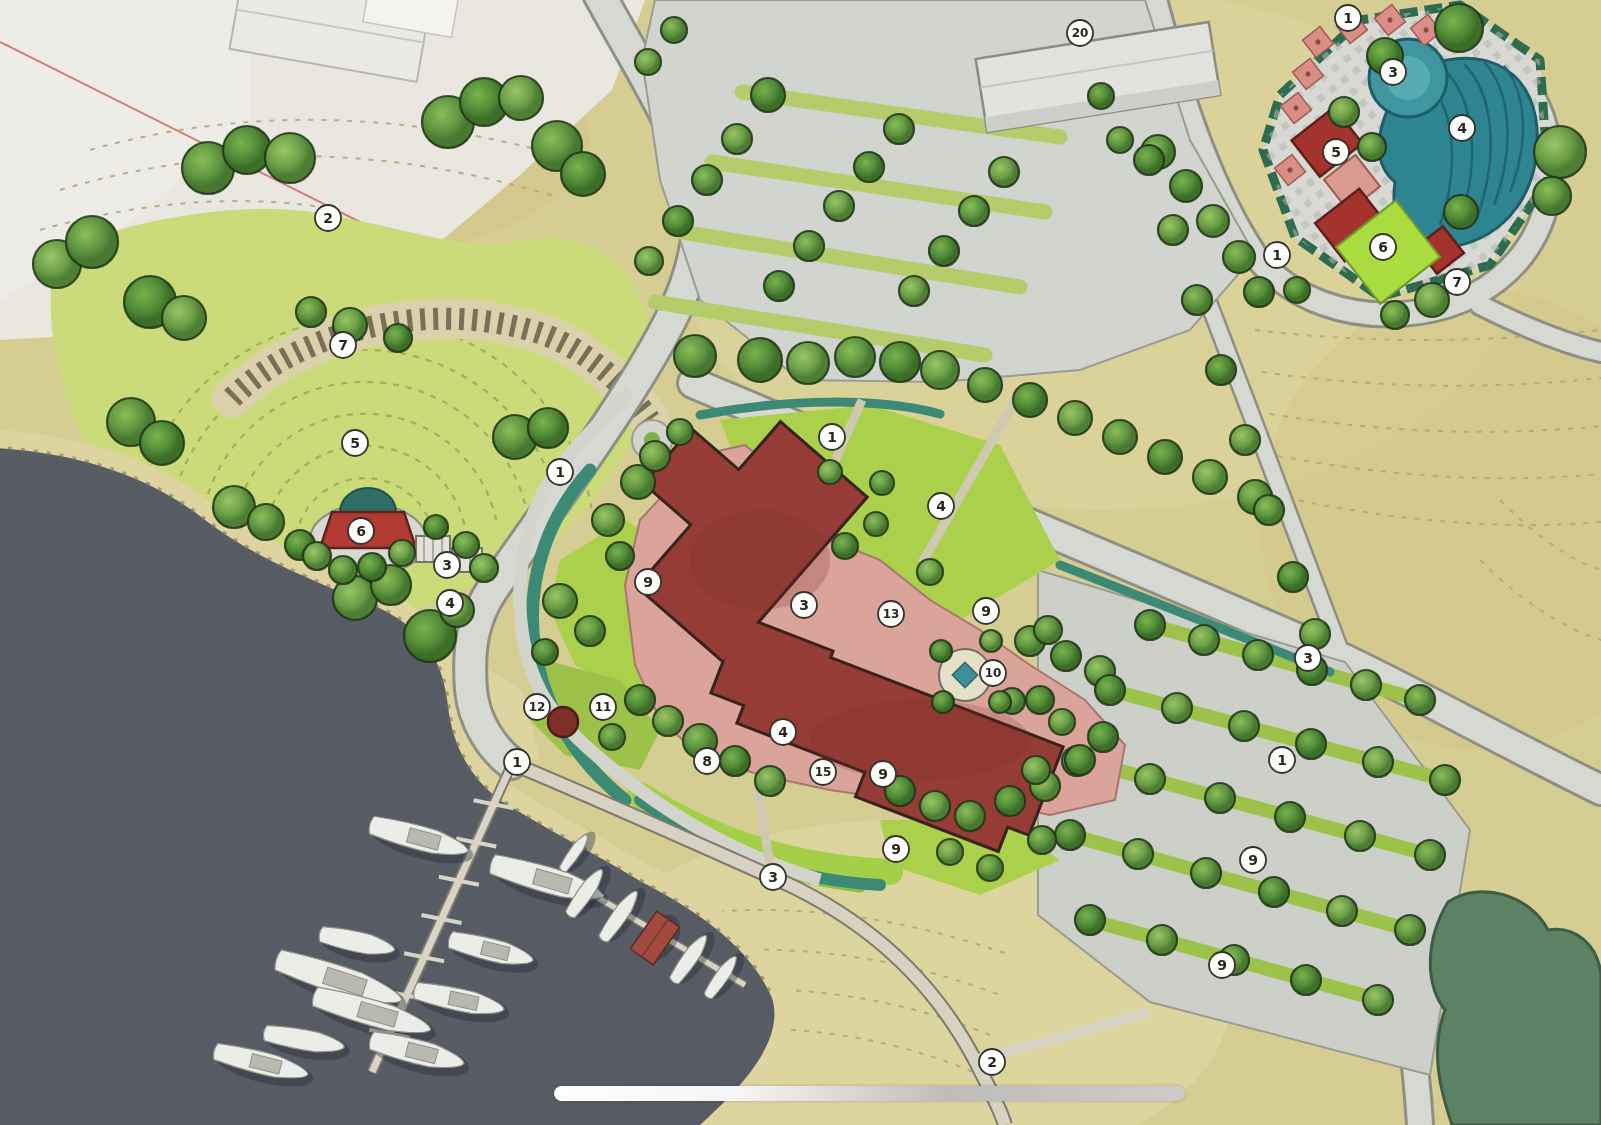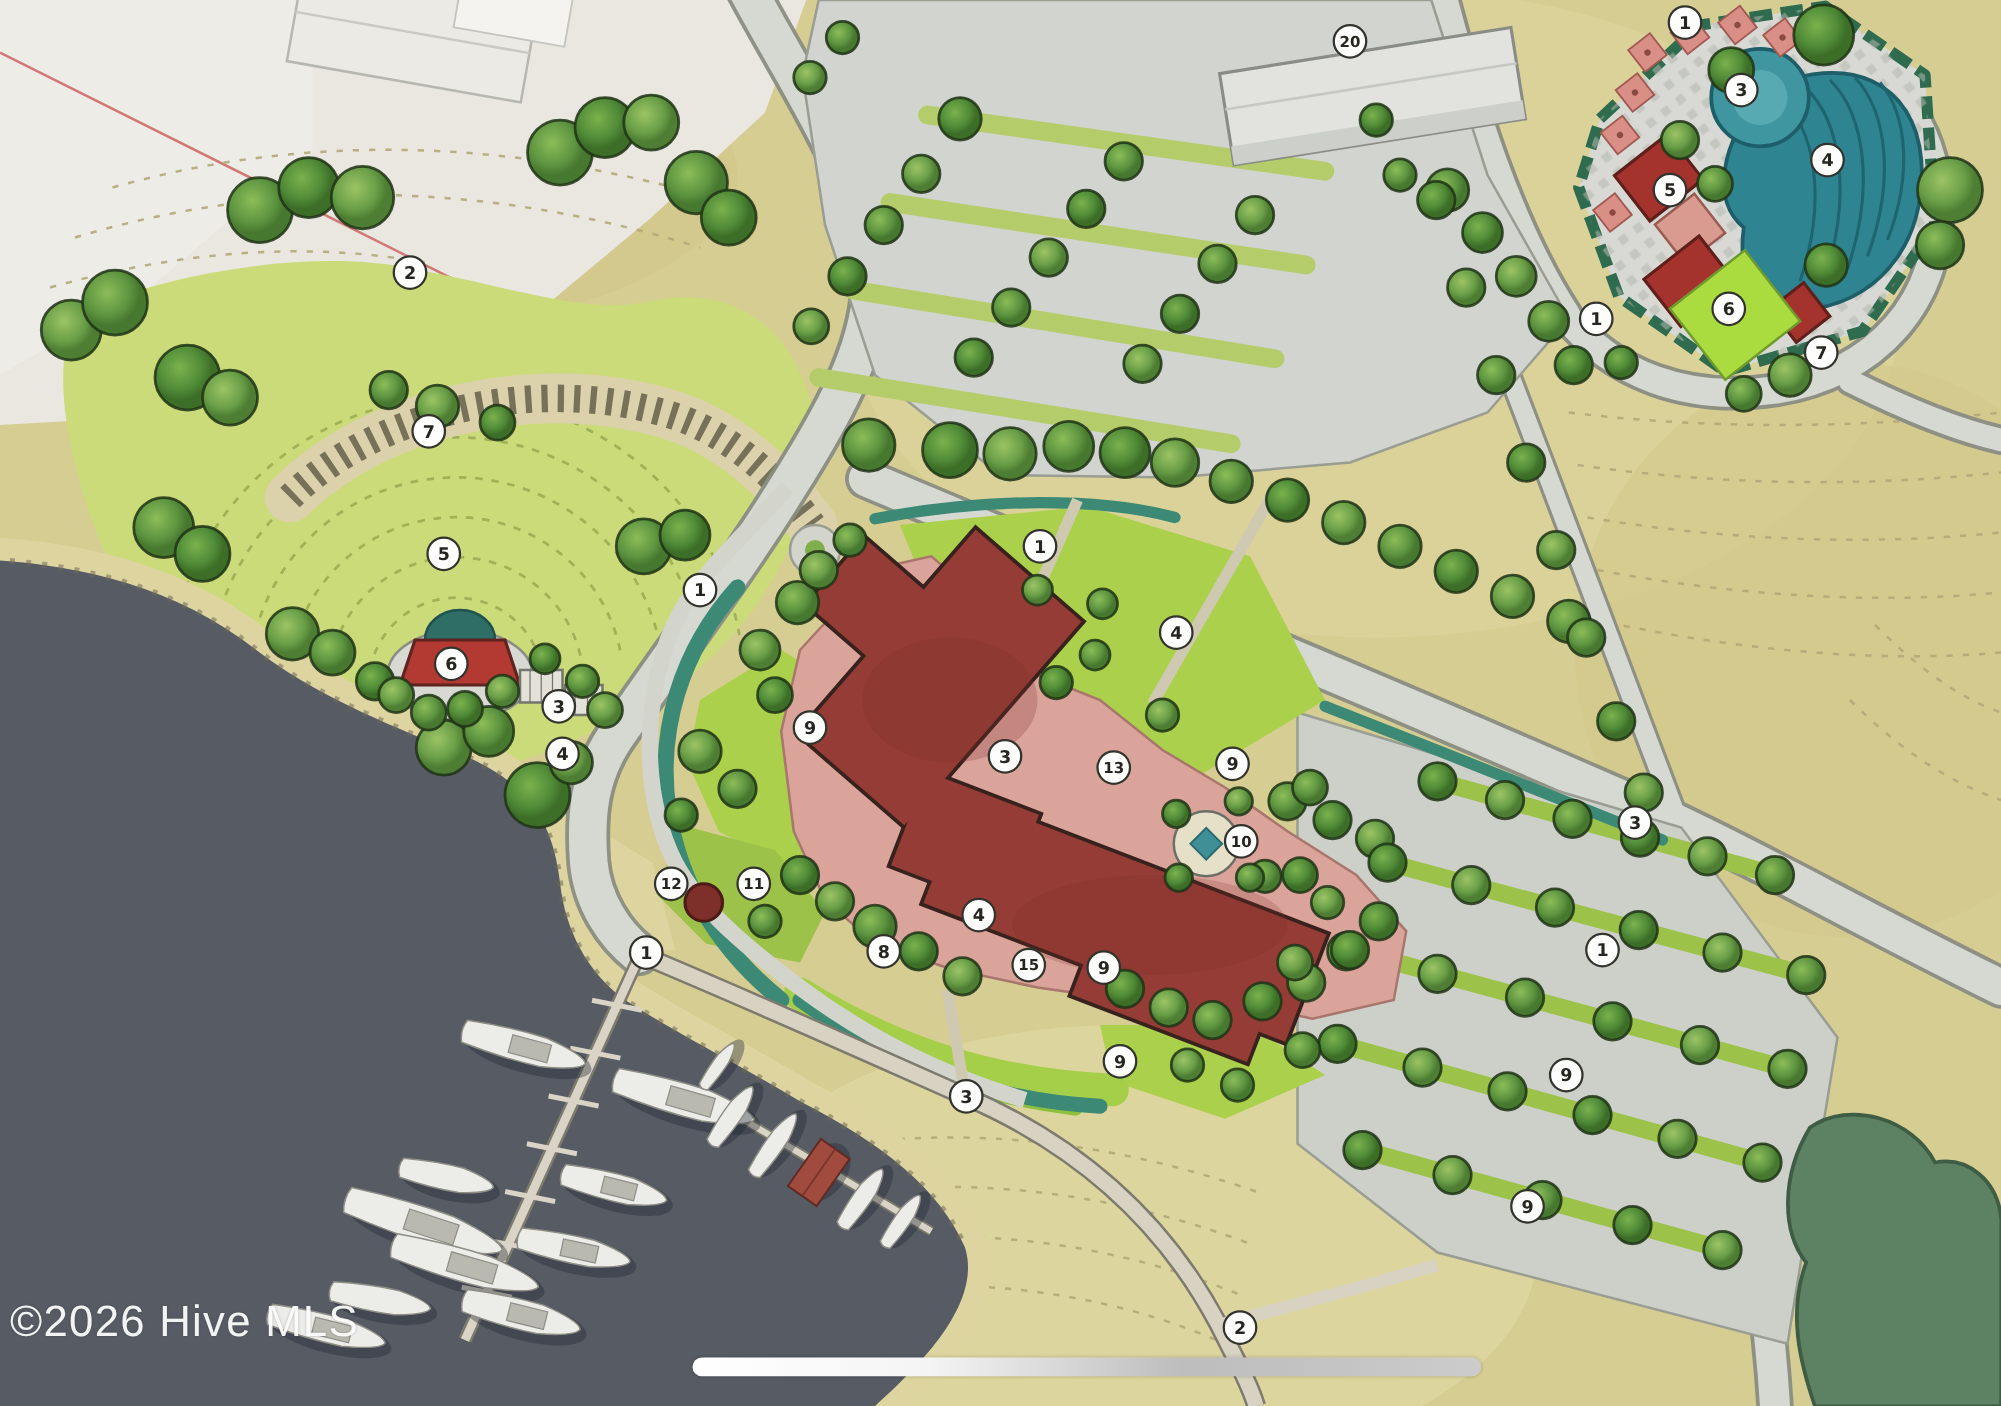--- a/index.html
+++ b/index.html
@@ -703,15 +703,14 @@
           <circle cx="1222" cy="965" r="13" fill="#fdfdfb" stroke="#33332e" stroke-width="1.8"></circle>
           <text x="1222" y="965" text-anchor="middle" dy=".36em" font-size="14" class="mk">9</text>
         </g>
         <g>
           <circle cx="992" cy="1062" r="13" fill="#fdfdfb" stroke="#33332e" stroke-width="1.8"></circle>
           <text x="992" y="1062" text-anchor="middle" dy=".36em" font-size="14" class="mk">2</text>
         </g>
       </g>
 </svg>
 
-<div id="watermark">©2026 Hive MLS</div>
 <div id="scrollpill"></div>
 </div>
 
 </body></html>

